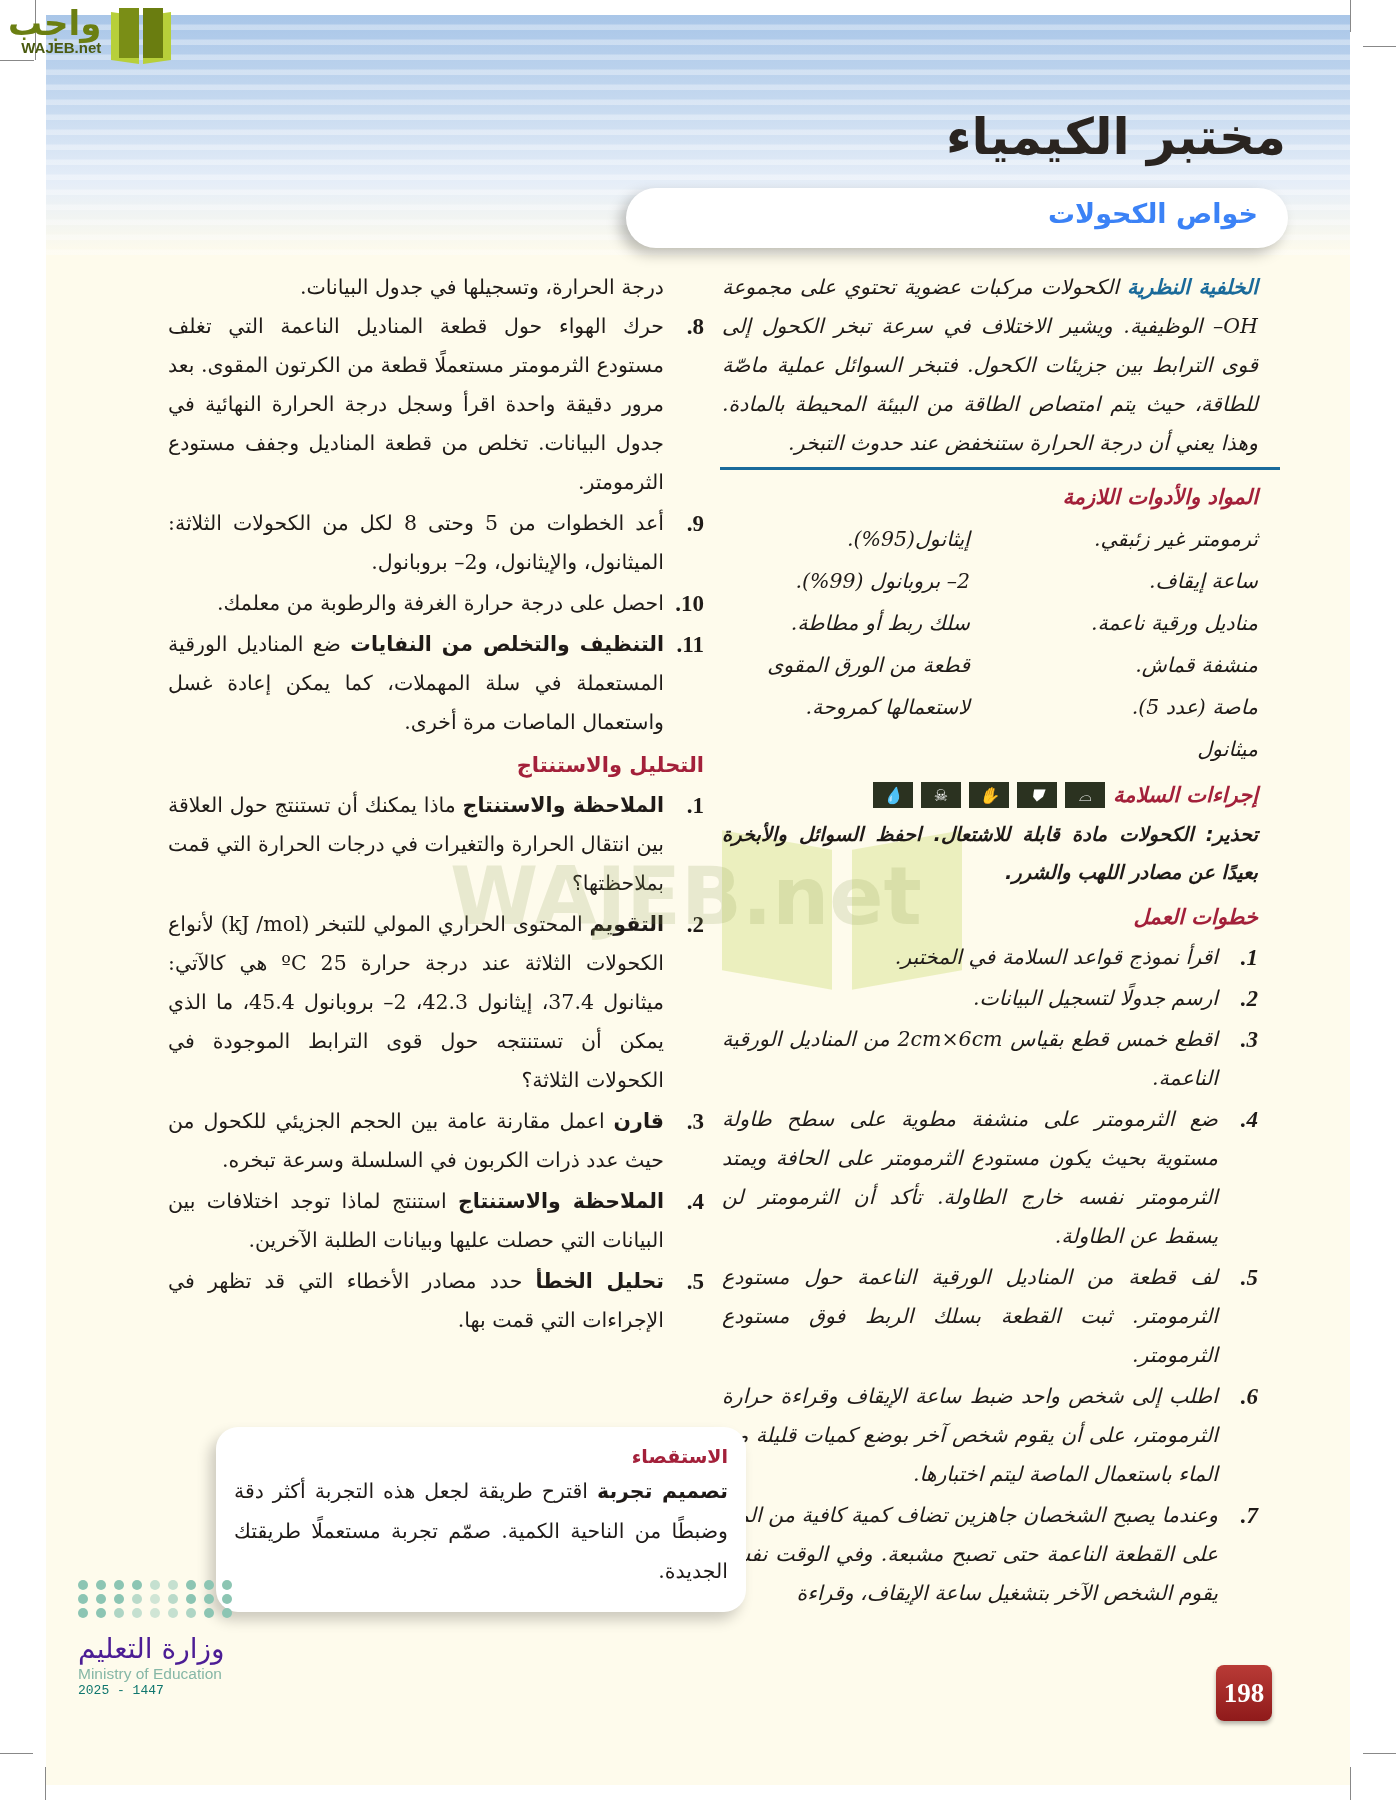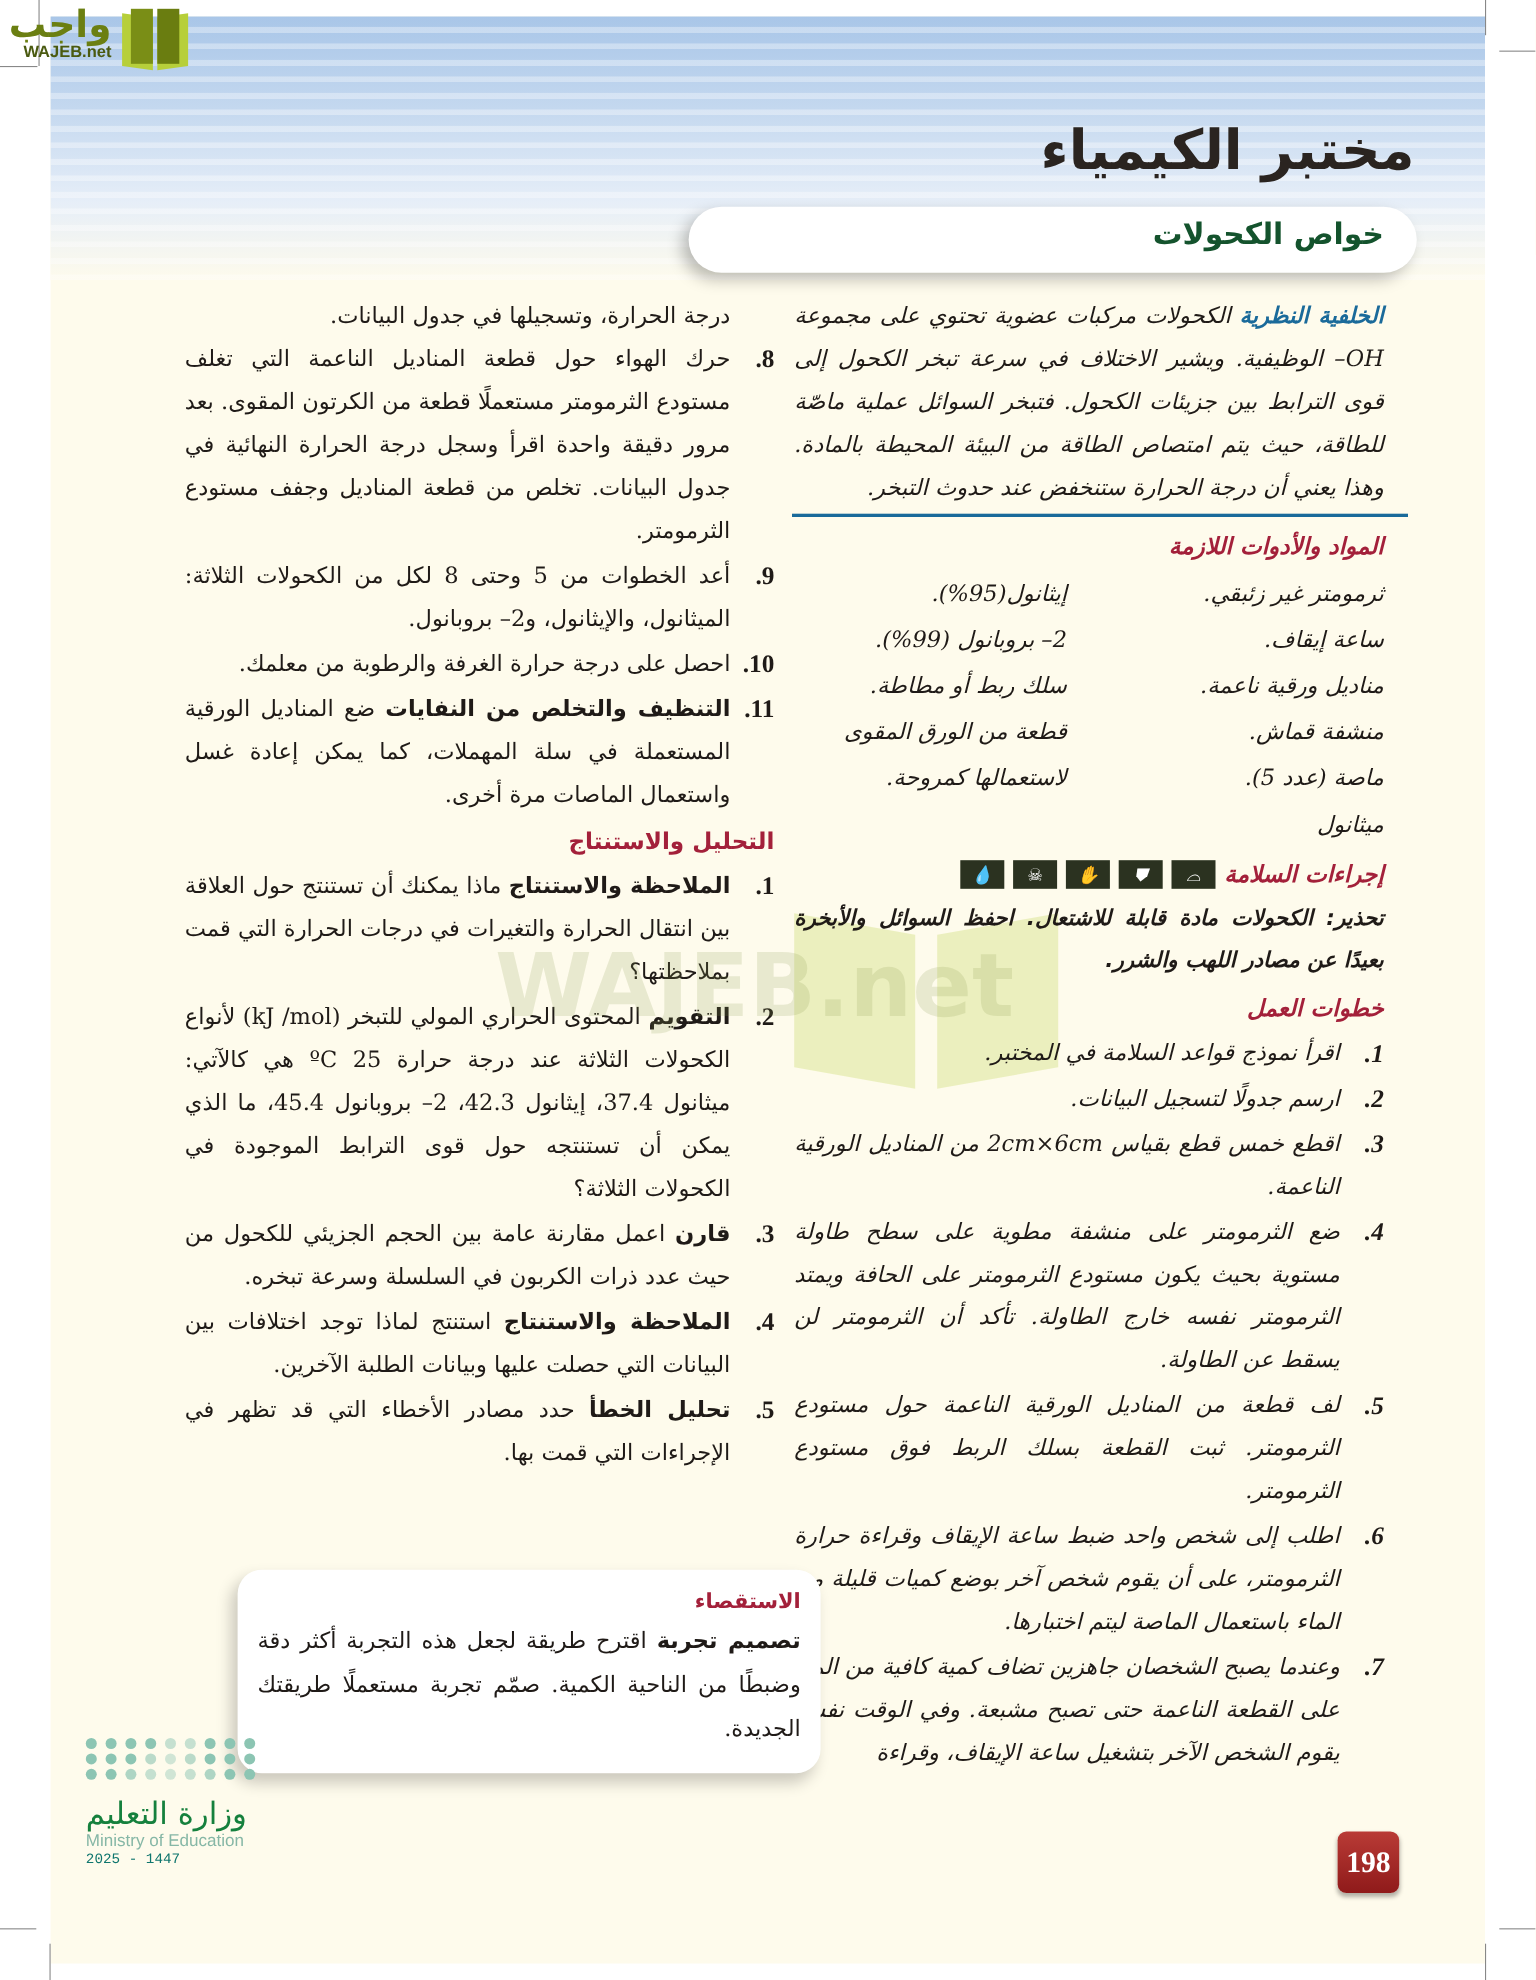--- a/index.html
+++ b/index.html
@@ -19,21 +19,21 @@
   .logo-book .l { position:absolute; left:2px; top:8px; width:28px; height:48px; background:#b7cf3a; transform:skewY(8deg); }
   .logo-book .r { position:absolute; right:2px; top:8px; width:28px; height:48px; background:#b7cf3a; transform:skewY(-8deg); }
   .logo-book .li { position:absolute; left:10px; top:2px; width:20px; height:50px; background:#7a8e16; }
   .logo-book .ri { position:absolute; right:10px; top:2px; width:20px; height:50px; background:#6a7d10; }
 
   .title { position:absolute; right:110px; top:108px; font-family:"DejaVu Sans", sans-serif; font-weight:bold;
            font-size:50px; color:#2a2420; direction:rtl; }
   .subtitle-pill { position:absolute; left:626px; top:188px; width:662px; height:60px; background:#fff;
            border-radius:30px; box-shadow:-6px 6px 14px rgba(0,0,0,0.25); }
   .subtitle { position:absolute; right:30px; top:10px; font-family:"DejaVu Sans", sans-serif; font-weight:bold; font-size:27px;
-           color:#14532d; direction:rtl; }
+           color:#3b82f6; direction:rtl; }
 
   .col { position:absolute; direction:rtl; font-size:20.5px; line-height:39px; text-align:justify; }
   .col-r { left:722px; width:536px; top:268px;font-style:italic; }
   .col-l { left:168px; width:536px; top:268px; }
   .kw-blue { color:#1a6a9a; font-weight:bold; font-family:"DejaVu Sans", sans-serif; }
   .sec-head { font-family:"DejaVu Sans", sans-serif; font-weight:bold; color:#a3203a; font-size:21px; line-height:42px; }
   .rule { height:3px; background:#1a6a9a; margin:4px -22px 6px 0; width:560px; }
   .mats { display:grid; grid-template-columns: 1fr 1fr; column-gap:40px; }
   .mats div { line-height:42px; }
   .safety { display:flex; align-items:center; gap:8px; }
@@ -46,21 +46,21 @@
   .lbl { font-family:"DejaVu Sans", sans-serif; font-weight:bold; }
 
   .inquiry { position:absolute; left:168px; top:1427px; width:530px; height:185px; background:#fff; border-radius:22px;
              box-shadow:-6px 8px 14px rgba(0,0,0,0.2); direction:rtl; padding:14px 18px; box-sizing:border-box;margin-left:48px; }
   .inquiry .h { font-family:"DejaVu Sans", sans-serif; font-weight:bold; color:#a3203a; font-size:19px; line-height:30px; }
   .inquiry .b { font-size:20.5px; line-height:40px; text-align:justify; }
 
   .moe { position:absolute; left:78px; top:1580px; width:200px; color:#7fb7a6; font-family:"DejaVu Sans", sans-serif; }
   .dots { display:grid; grid-template-columns:repeat(9, 14px); gap:4px 4px; margin-bottom:14px; }
   .dots span { width:10px; height:10px; border-radius:50%; background:#8cc5b3; }
-  .moe-ar { font-size:28px; color:#15803d; }
+  .moe-ar { font-size:28px; color:#4c1d95; }
   .moe-en { font-family:"Liberation Sans", sans-serif; font-size:15.5px; color:#86b7a6; }
   .moe-yr { font-family:Liberation Mono, monospace; font-size:13px; color:#0f766e; }
 
   .page-num { position:absolute; left:1216px; top:1665px; width:56px; height:56px; border-radius:8px;
               background:linear-gradient(180deg,#b93b36 0%,#8f1a1a 100%); color:#fff; font-family:"Liberation Serif", serif;
               font-weight:bold; font-size:27px; display:flex; align-items:center; justify-content:center;
               box-shadow:0 3px 4px rgba(0,0,0,0.3); }
   .watermark { position:absolute; left:722px; top:820px; width:240px; height:160px; opacity:0.25; pointer-events:none; }
   .watermark .wl { position:absolute; left:0; top:20px; width:110px; height:140px; background:#b7cf3a; transform:skewY(10deg); }
   .watermark .wr { position:absolute; right:0; top:20px; width:110px; height:140px; background:#b7cf3a; transform:skewY(-10deg); }

